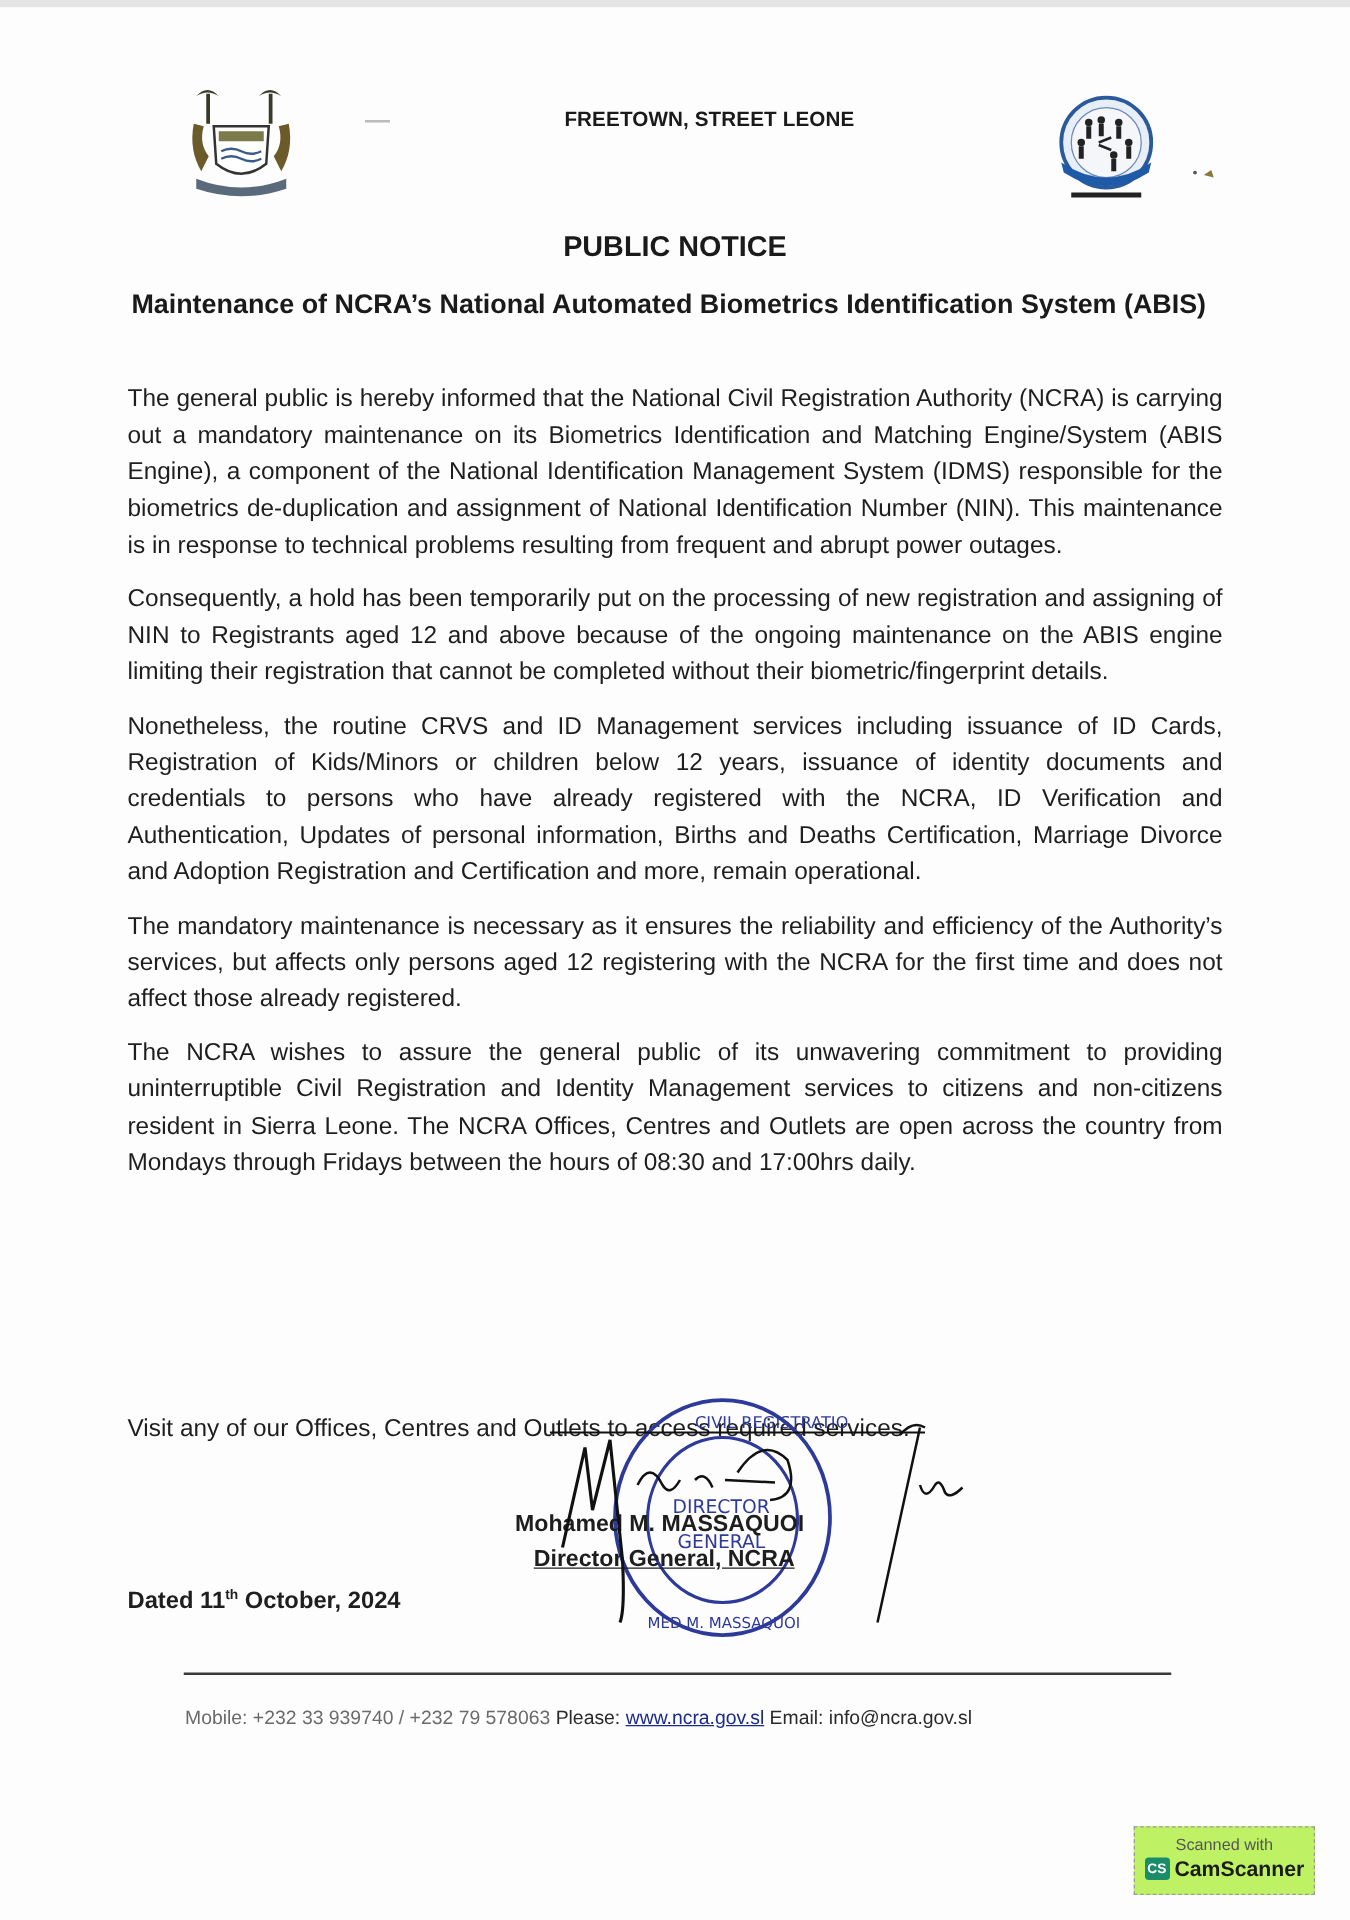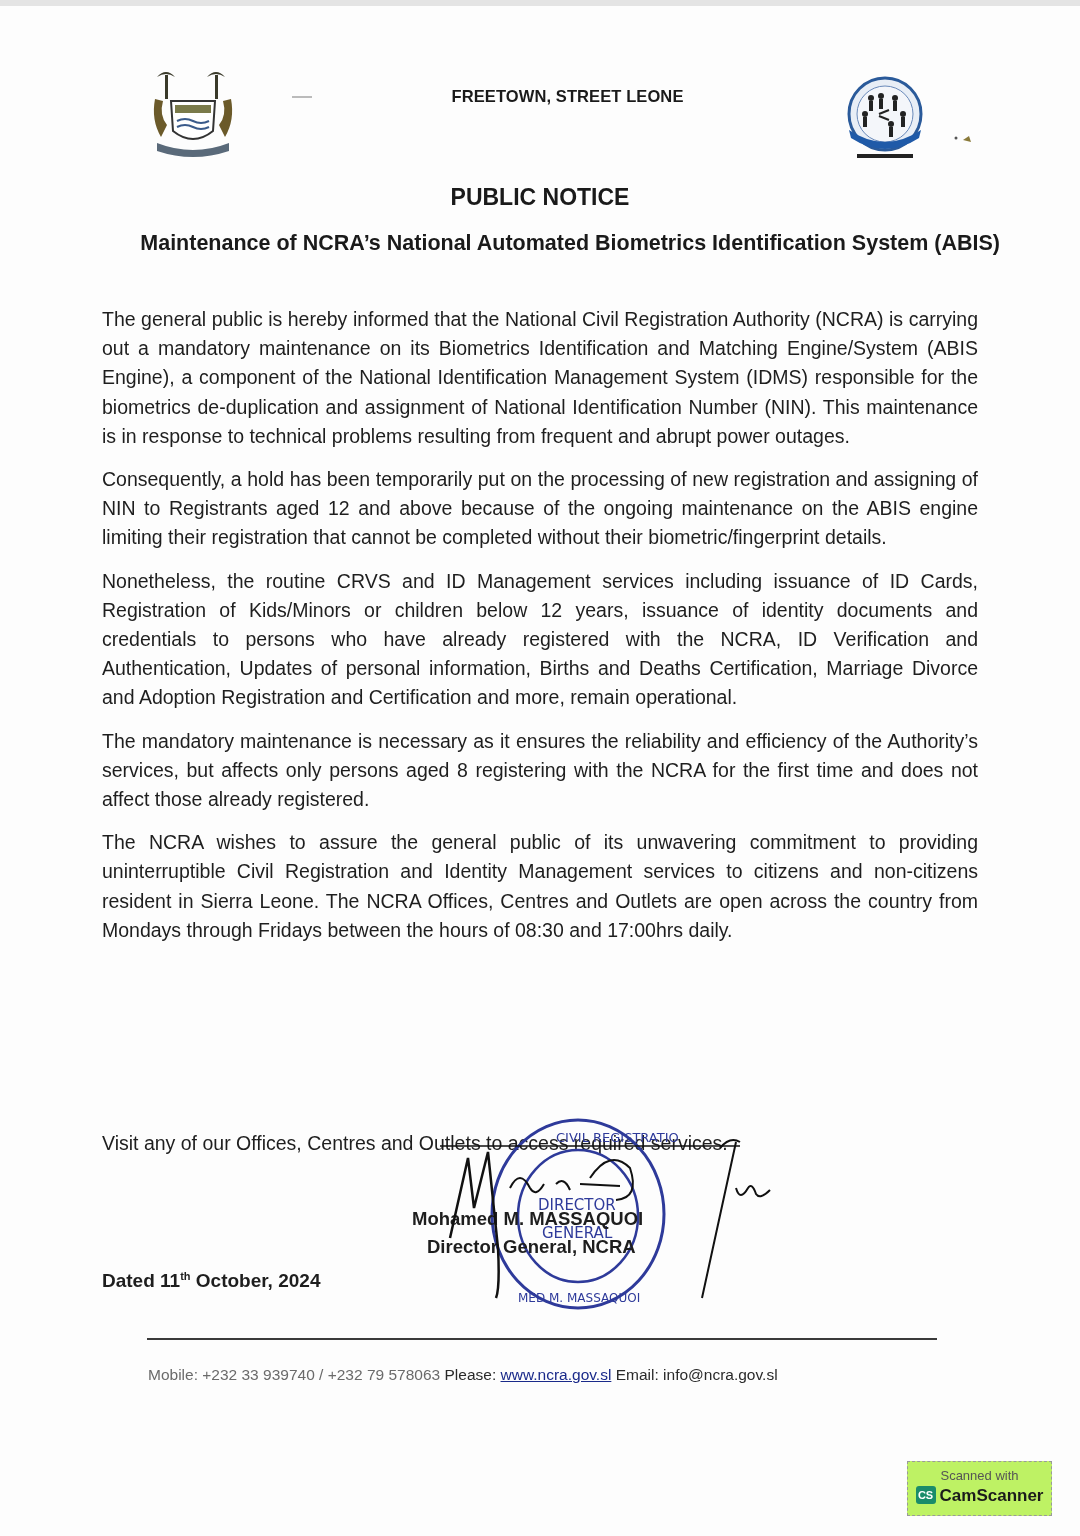--- a/index.html
+++ b/index.html
@@ -17,28 +17,28 @@
     .logo-dots { position: absolute; left: 953px; top: 130px; width: 20px; height: 16px; }
 
     .header-block { position: absolute; left: 250px; top: 86px; width: 585px; text-align: center; }
     .header-line { font-weight: bold; font-size: 16.5px; line-height: 21px; color: #1a1a1a; letter-spacing: 0.1px; }
     .header-line.l1 { padding-left: 50px; }
     .header-line.l2 { padding-left: 50px; }
     .header-line.l3 { padding-left: 50px; }
     .dash-mark { position: absolute; left: 292px; top: 96px; width: 20px; height: 2px; background: #bbb; }
 
     .notice-title { position: absolute; left: 0; width: 1080px; top: 184px; text-align: center; font-weight: bold; font-size: 23px; color: #1a1a1a; }
-    .subject { position: absolute; left: 110px; width: 890px; top: 228px; text-align: right; font-weight: bold; font-size: 21.5px; line-height: 30px; color: #1a1a1a; }
+    .subject { position: absolute; left: 90px; width: 890px; top: 228px; text-align: center; font-weight: bold; font-size: 21.5px; line-height: 30px; color: #1a1a1a; }
 
     .body-text { position: absolute; left: 102px; width: 876px; top: 305px; font-size: 19.5px; line-height: 29.2px; color: #1e1e1e; }
     .para { margin: 0 0 14px 0; text-align: justify; }
 
     .visit { position: absolute; left: 102px; top: 1132px; font-size: 19.5px; color: #1e1e1e; }
     .sig-name { position: absolute; left: 412px; top: 1208px; font-weight: bold; font-size: 18.5px; color: #1e1e1e; }
-    .sig-title { position: absolute; left: 427px; top: 1236px; font-weight: bold; font-size: 18.5px; color: #1e1e1e; }
+    .sig-title { position: absolute; left: 427px; top: 1236px; font-weight: bold; font-size: 18.5px; color: #1e1e1e; text-decoration: underline; }
     .dated { position: absolute; left: 102px; top: 1270px; font-weight: bold; font-size: 19px; color: #1e1e1e; }
     .dated sup { font-size: 11px; }
 
     .stamp { position: absolute; left: 478px; top: 1112px; width: 200px; height: 210px; }
     .signature { position: absolute; left: 440px; top: 1128px; width: 360px; height: 180px; }
 
     .footer-rule { position: absolute; left: 147px; top: 1338px; width: 790px; height: 2px; background: #3a3a3a; }
     .footer { position: absolute; left: 148px; top: 1366px; font-size: 15.5px; color: #2a2a2a; white-space: nowrap; }
     .footer .faint { color: #6a6a6a; }
     .footer a { color: #1a2a8a; text-decoration: underline; }
@@ -103,21 +103,21 @@
   <path d="M10 10 L16 6 L18 12Z" fill="#8a7a3a"></path>
 </svg>
 
 <div class="notice-title">PUBLIC NOTICE</div>
 <div class="subject">Maintenance of NCRA’s National Automated Biometrics Identification System (ABIS)</div>
 
 <div class="body-text">
   <p class="para">The general public is hereby informed that the National Civil Registration Authority (NCRA) is carrying out a mandatory maintenance on its Biometrics Identification and Matching Engine/System (ABIS Engine), a component of the National Identification Management System (IDMS) responsible for the biometrics de-duplication and assignment of National Identification Number (NIN). This maintenance is in response to technical problems resulting from frequent and abrupt power outages.</p>
   <p class="para">Consequently, a hold has been temporarily put on the processing of new registration and assigning of NIN to Registrants aged 12 and above because of the ongoing maintenance on the ABIS engine limiting their registration that cannot be completed without their biometric/fingerprint details.</p>
   <p class="para">Nonetheless, the routine CRVS and ID Management services including issuance of ID Cards, Registration of Kids/Minors or children below 12 years, issuance of identity documents and credentials to persons who have already registered with the NCRA, ID Verification and Authentication, Updates of personal information, Births and Deaths Certification, Marriage Divorce and Adoption Registration and Certification and more, remain operational.</p>
-  <p class="para">The mandatory maintenance is necessary as it ensures the reliability and efficiency of the Authority’s services, but affects only persons aged 8 registering with the NCRA for the first time and does not affect those already registered.</p>
+  <p class="para">The mandatory maintenance is necessary as it ensures the reliability and efficiency of the Authority’s services, but affects only persons aged 12 registering with the NCRA for the first time and does not affect those already registered.</p>
   <p class="para">The NCRA wishes to assure the general public of its unwavering commitment to providing uninterruptible Civil Registration and Identity Management services to citizens and non-citizens resident in Sierra Leone. The NCRA Offices, Centres and Outlets are open across the country from Mondays through Fridays between the hours of 08:30 and 17:00hrs daily.</p>
 </div>
 
 <div class="visit">Visit any of our Offices, Centres and Outlets to access required services.</div>
 
 <svg class="stamp" viewBox="0 0 200 210">
   <ellipse cx="100" cy="102" rx="86" ry="94" fill="none" stroke="#2e3a9a" stroke-width="3"></ellipse>
   <ellipse cx="100" cy="104" rx="60" ry="66" fill="none" stroke="#2e3a9a" stroke-width="2.5"></ellipse>
   <text x="78" y="30" font-size="13" fill="#2e3a9a" font-family="DejaVu Sans, sans-serif">CIVIL REGISTRATION AUTHORITY</text>
   <text x="60" y="98" font-size="15" fill="#2e3a9a" font-family="DejaVu Sans, sans-serif">DIRECTOR</text>

